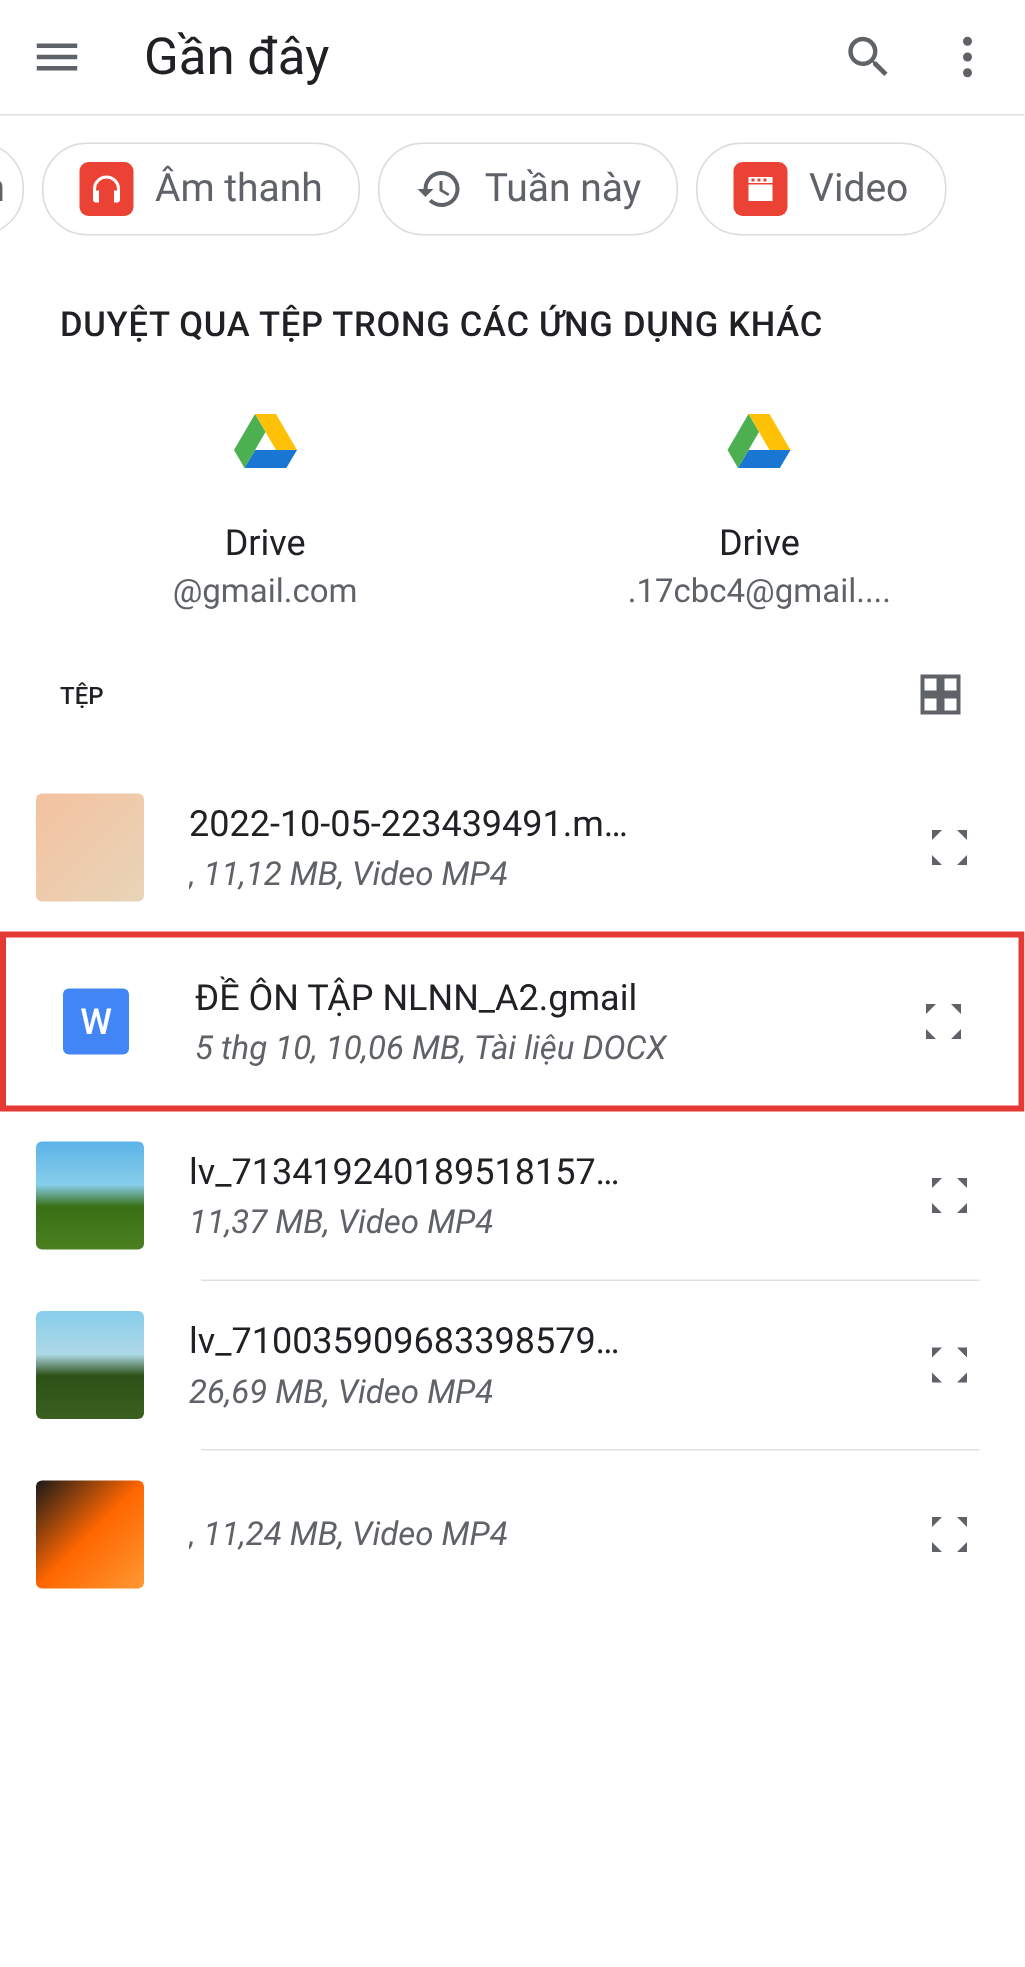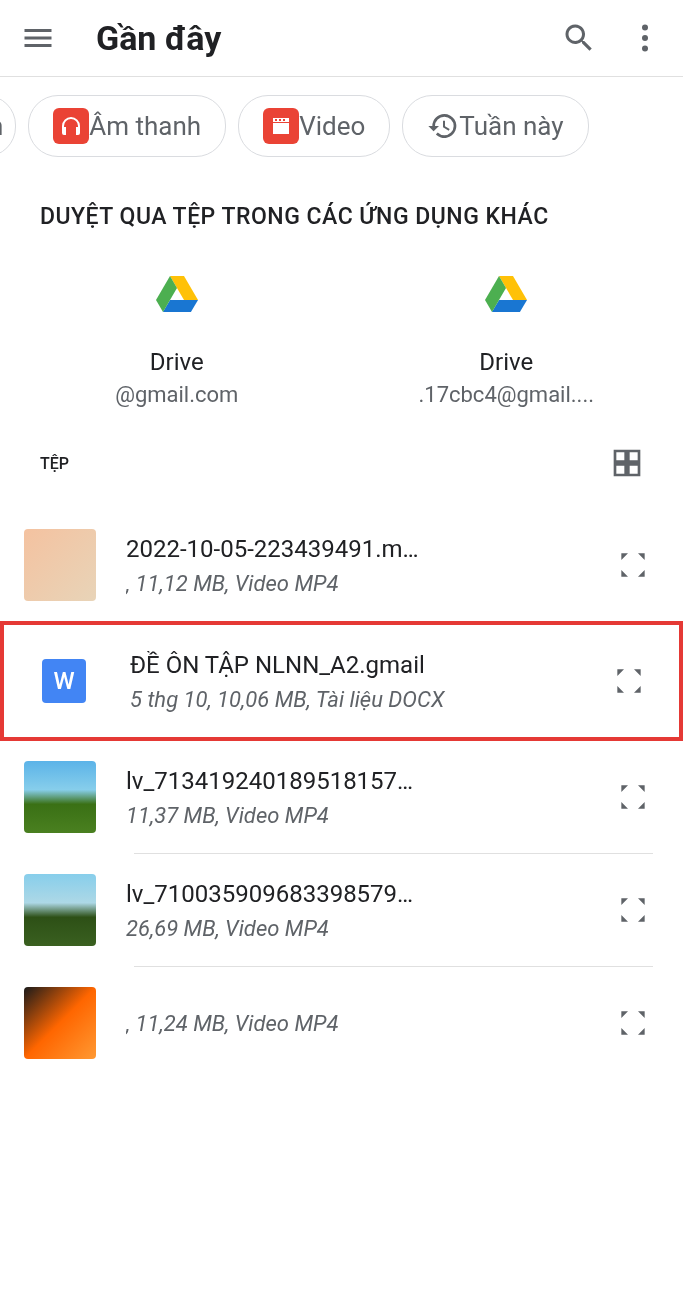--- a/index.html
+++ b/index.html
@@ -1,25 +1,25 @@
 <!DOCTYPE html>
 <html><head>
 <meta charset="utf-8">
 <style>
   * { box-sizing: border-box; margin: 0; padding: 0; }
   body { font-family: -apple-system, Roboto, Arial, sans-serif; background: #fff; width: 683px; color: #202124; }
   
   .header { display: flex; align-items: center; padding: 18px 20px; border-bottom: 1px solid #e0e0e0; }
   .menu-btn { margin-right: 40px; color: #5f6368; }
-  .title { font-size: 34px; font-weight: 700; color: #202124; flex: 1; }
+  .title { font-size: 34px; font-weight: 400; color: #202124; flex: 1; }
   .search-btn { margin-right: 30px; color: #5f6368; }
   .more-btn { color: #5f6368; }
   
   .chips { display: flex; gap: 12px; padding: 18px 0 18px 0; overflow: hidden; margin-left: -20px; }
-  .chip { display: flex; align-items: center; gap: 0; border: 1px solid #dadce0; border-radius: 30px; padding: 12px 24px; font-size: 26px; color: #5f6368; white-space: nowrap; }
+  .chip { display: flex; align-items: center; gap: 14px; border: 1px solid #dadce0; border-radius: 30px; padding: 12px 24px; font-size: 26px; color: #5f6368; white-space: nowrap; }
   .chip-partial { border-radius: 0 30px 30px 0; padding-left: 8px; padding-right: 12px; }
   .chip-icon { width: 36px; height: 36px; display: flex; align-items: center; justify-content: center; border-radius: 6px; }
   .chip-icon.audio { background: #ea4335; }
   .chip-icon.video { background: #ea4335; }
   
   .browse-section { padding: 28px 40px 10px; }
   .browse-title { font-size: 23px; font-weight: 500; color: #202124; letter-spacing: 0.5px; }
   .drive-apps { display: flex; gap: 16px; padding: 30px 20px 20px; }
   .drive-app { flex: 1; display: flex; flex-direction: column; align-items: center; text-align: center; }
   .drive-icon { width: 48px; height: 48px; margin-bottom: 30px; }
@@ -76,35 +76,35 @@
   </div>
   <div class="chip">
     <div class="chip-icon audio">
       <svg width="24" height="24" viewBox="0 0 24 24">
           <path fill="#fff" d="M12 3a9 9 0 00-9 9v7a2 2 0 002 2h2v-8H5v-1a7 7 0 0114 0v1h-2v8h2a2 2 0 002-2v-7a9 9 0 00-9-9z"></path>
         </svg>
     </div>
     <span>Âm thanh</span>
   </div>
   <div class="chip">
+    <svg width="32" height="32" viewBox="0 0 24 24">
+        <path fill="#5f6368" d="M13 3a9 9 0 00-9 9H1l3.89 3.89.07.14L9 12H6a7 7 0 117 7 6.97 6.97 0 01-4.95-2.05l-1.41 1.41A9 9 0 1013 3zm-1 5v5l4.28 2.54.72-1.21-3.5-2.08V8H12z"></path>
+      </svg>
+    <span>Tuần này</span>
+  </div>
+  <div class="chip">
     <div class="chip-icon video">
       <svg width="24" height="24" viewBox="0 0 24 24">
           <path fill="#fff" d="M4 4h16v4H4zm0 5h16v11H4z"></path>
           <rect x="6" y="5" width="2" height="2" fill="#ea4335"></rect>
           <rect x="10" y="5" width="2" height="2" fill="#ea4335"></rect>
           <rect x="14" y="5" width="2" height="2" fill="#ea4335"></rect>
         </svg>
     </div>
     <span>Video</span>
-  </div>
-  <div class="chip">
-    <svg width="32" height="32" viewBox="0 0 24 24">
-        <path fill="#5f6368" d="M13 3a9 9 0 00-9 9H1l3.89 3.89.07.14L9 12H6a7 7 0 117 7 6.97 6.97 0 01-4.95-2.05l-1.41 1.41A9 9 0 1013 3zm-1 5v5l4.28 2.54.72-1.21-3.5-2.08V8H12z"></path>
-      </svg>
-    <span>Tuần này</span>
   </div>
 </div>
 
 <div class="browse-section">
   <div class="browse-title">DUYỆT QUA TỆP TRONG CÁC ỨNG DỤNG KHÁC</div>
 </div>
 
 <div class="drive-apps">
   <div class="drive-app">
     <svg class="drive-icon" viewBox="0 0 48 48">

